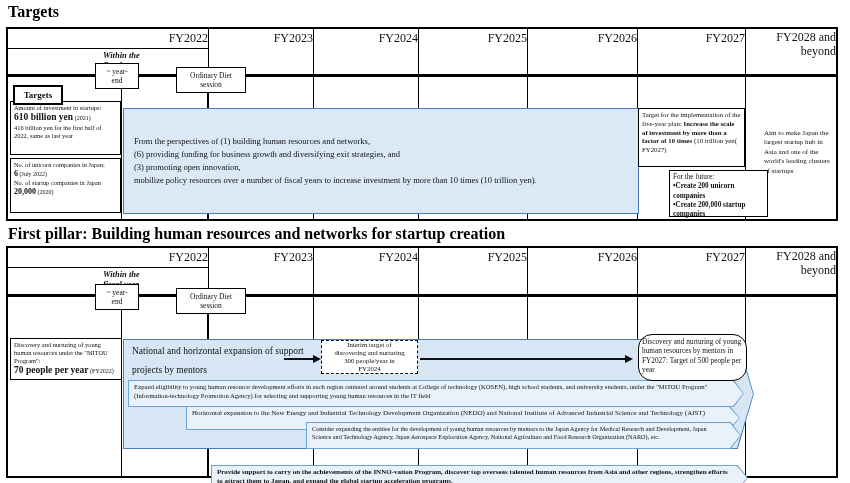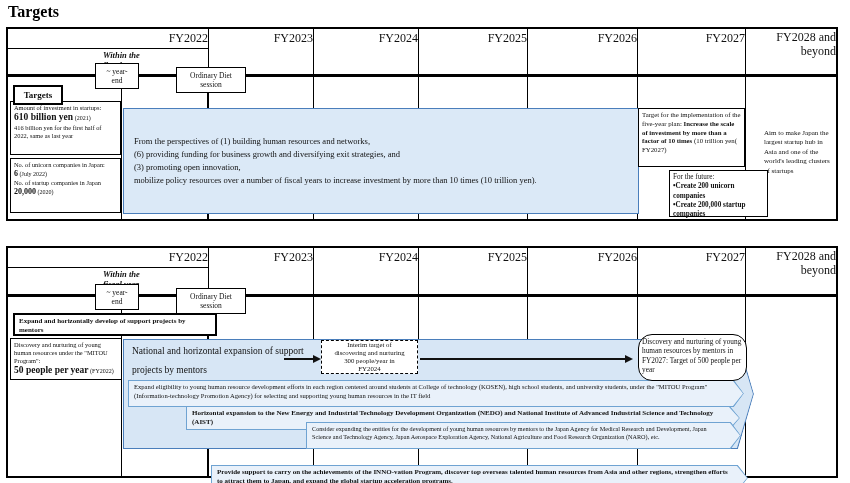--- a/index.html
+++ b/index.html
@@ -115,20 +115,21 @@
 
     <div class="wbox2" style="left:661px;top:141px;width:99px;height:47px;font-size:7.2px;">
       <span>For the future:</span><br>
       <b>•Create 200 unicorn companies</b><br>
       <b>•Create 200,000 startup companies</b>
     </div>
 
     <div class="aim" style="left:756px;top:100px;width:72px;">Aim to make Japan the largest startup hub in Asia and one of the world's leading clusters of startups</div>
   </div>
 
+  <div class="sec-heading" style="top:225px;">First pillar: Building human resources and networks for startup creation</div>
 
   <div class="frame" style="top:246px;height:232px;">
 
     <div class="vline" style="left:200px;top:0;height:228px;"></div>
     <div class="vline" style="left:305px;top:0;height:228px;"></div>
     <div class="vline" style="left:410px;top:0;height:228px;"></div>
     <div class="vline" style="left:519px;top:0;height:228px;"></div>
     <div class="vline" style="left:629px;top:0;height:228px;"></div>
     <div class="vline" style="left:737px;top:0;height:228px;"></div>
     <div class="hline" style="left:0;top:19px;width:200px;"></div>
@@ -146,25 +147,24 @@
 beyond</div>
 
     <div class="within" style="left:95px;top:21px;width:102px;">Within the
 fiscal year</div>
 
     <div class="mstone" style="left:87px;top:36px;width:44px;height:26px;">~ year-
 end</div>
     <div class="mstone" style="left:168px;top:40px;width:70px;height:26px;">Ordinary Diet
 session</div>
 
-    <div class="bold-box" style="left:5px;top:65px;width:204px;height:23px;">Expand and horizontally develop of support projects by mentors</div>
 
     <div class="wbox" style="left:2px;top:90px;width:112px;height:42px;border-width:1.5px;">
       <span>Discovery and nurturing of young human resources under the "MITOU Program":</span><br>
-      <span class="big">50 people per year</span>
+      <span class="big">70 people per year</span>
       <span class="note">(FY2022)</span>
     </div>
 
     <div class="chev clip16 backdrop" style="left:115px;top:91px;width:631px;height:110px;z-index:2;">
       <div class="edge"></div>
       <div class="fill"></div>
     </div>
 
     <div class="expl" style="left:124px;top:94px;width:215px;">National and horizontal expansion of support
 projects by mentors</div>
@@ -180,21 +180,21 @@
     <div class="arrow" style="left:412px;top:110px;width:206px;"></div>
     <div class="ahead" style="left:617px;top:107px;"></div>
 
     <div class="wbox2" style="left:630px;top:86px;width:109px;height:47px;font-size:7.3px;border-radius:14px;">Discovery and nurturing of young human resources by mentors in FY2027: Target of 500 people per year</div>
 
     <div class="chev clip10" style="left:120px;top:132px;width:616px;height:27px;z-index:4;">
       <div class="edge"></div>
       <div class="fill">Expand eligibility to young human resource development efforts in each region centered around students at College of technology (KOSEN), high school students, and university students, under the "MITOU Program" (Information-technology Promotion Agency) for selecting and supporting young human resources in the IT field</div>
     </div>
 
-    <div class="chev clip10" style="left:178px;top:158px;width:554px;height:24px;z-index:4;font-weight:bold;">
+    <div class="chev clip10" style="left:178px;top:158px;width:554px;height:24px;z-index:4;">
       <div class="edge"></div>
       <div class="fill" style="font-size:7px;">Horizontal expansion to the New Energy and Industrial Technology Development Organization (NEDO) and National Institute of Advanced Industrial Science and Technology (AIST)</div>
     </div>
 
     <div class="chev clip10" style="left:298px;top:174px;width:435px;height:27px;z-index:5;">
       <div class="edge"></div>
       <div class="fill" style="font-size:6.2px;line-height:1.25;">Consider expanding the entities for the development of young human resources by mentors to the Japan Agency for Medical Research and Development, Japan Science and Technology Agency, Japan Aerospace Exploration Agency, National Agriculture and Food Research Organization (NARO), etc.</div>
     </div>
 
     <div class="chev clip10" style="left:203px;top:217px;width:537px;height:26px;z-index:4;font-weight:bold;">

